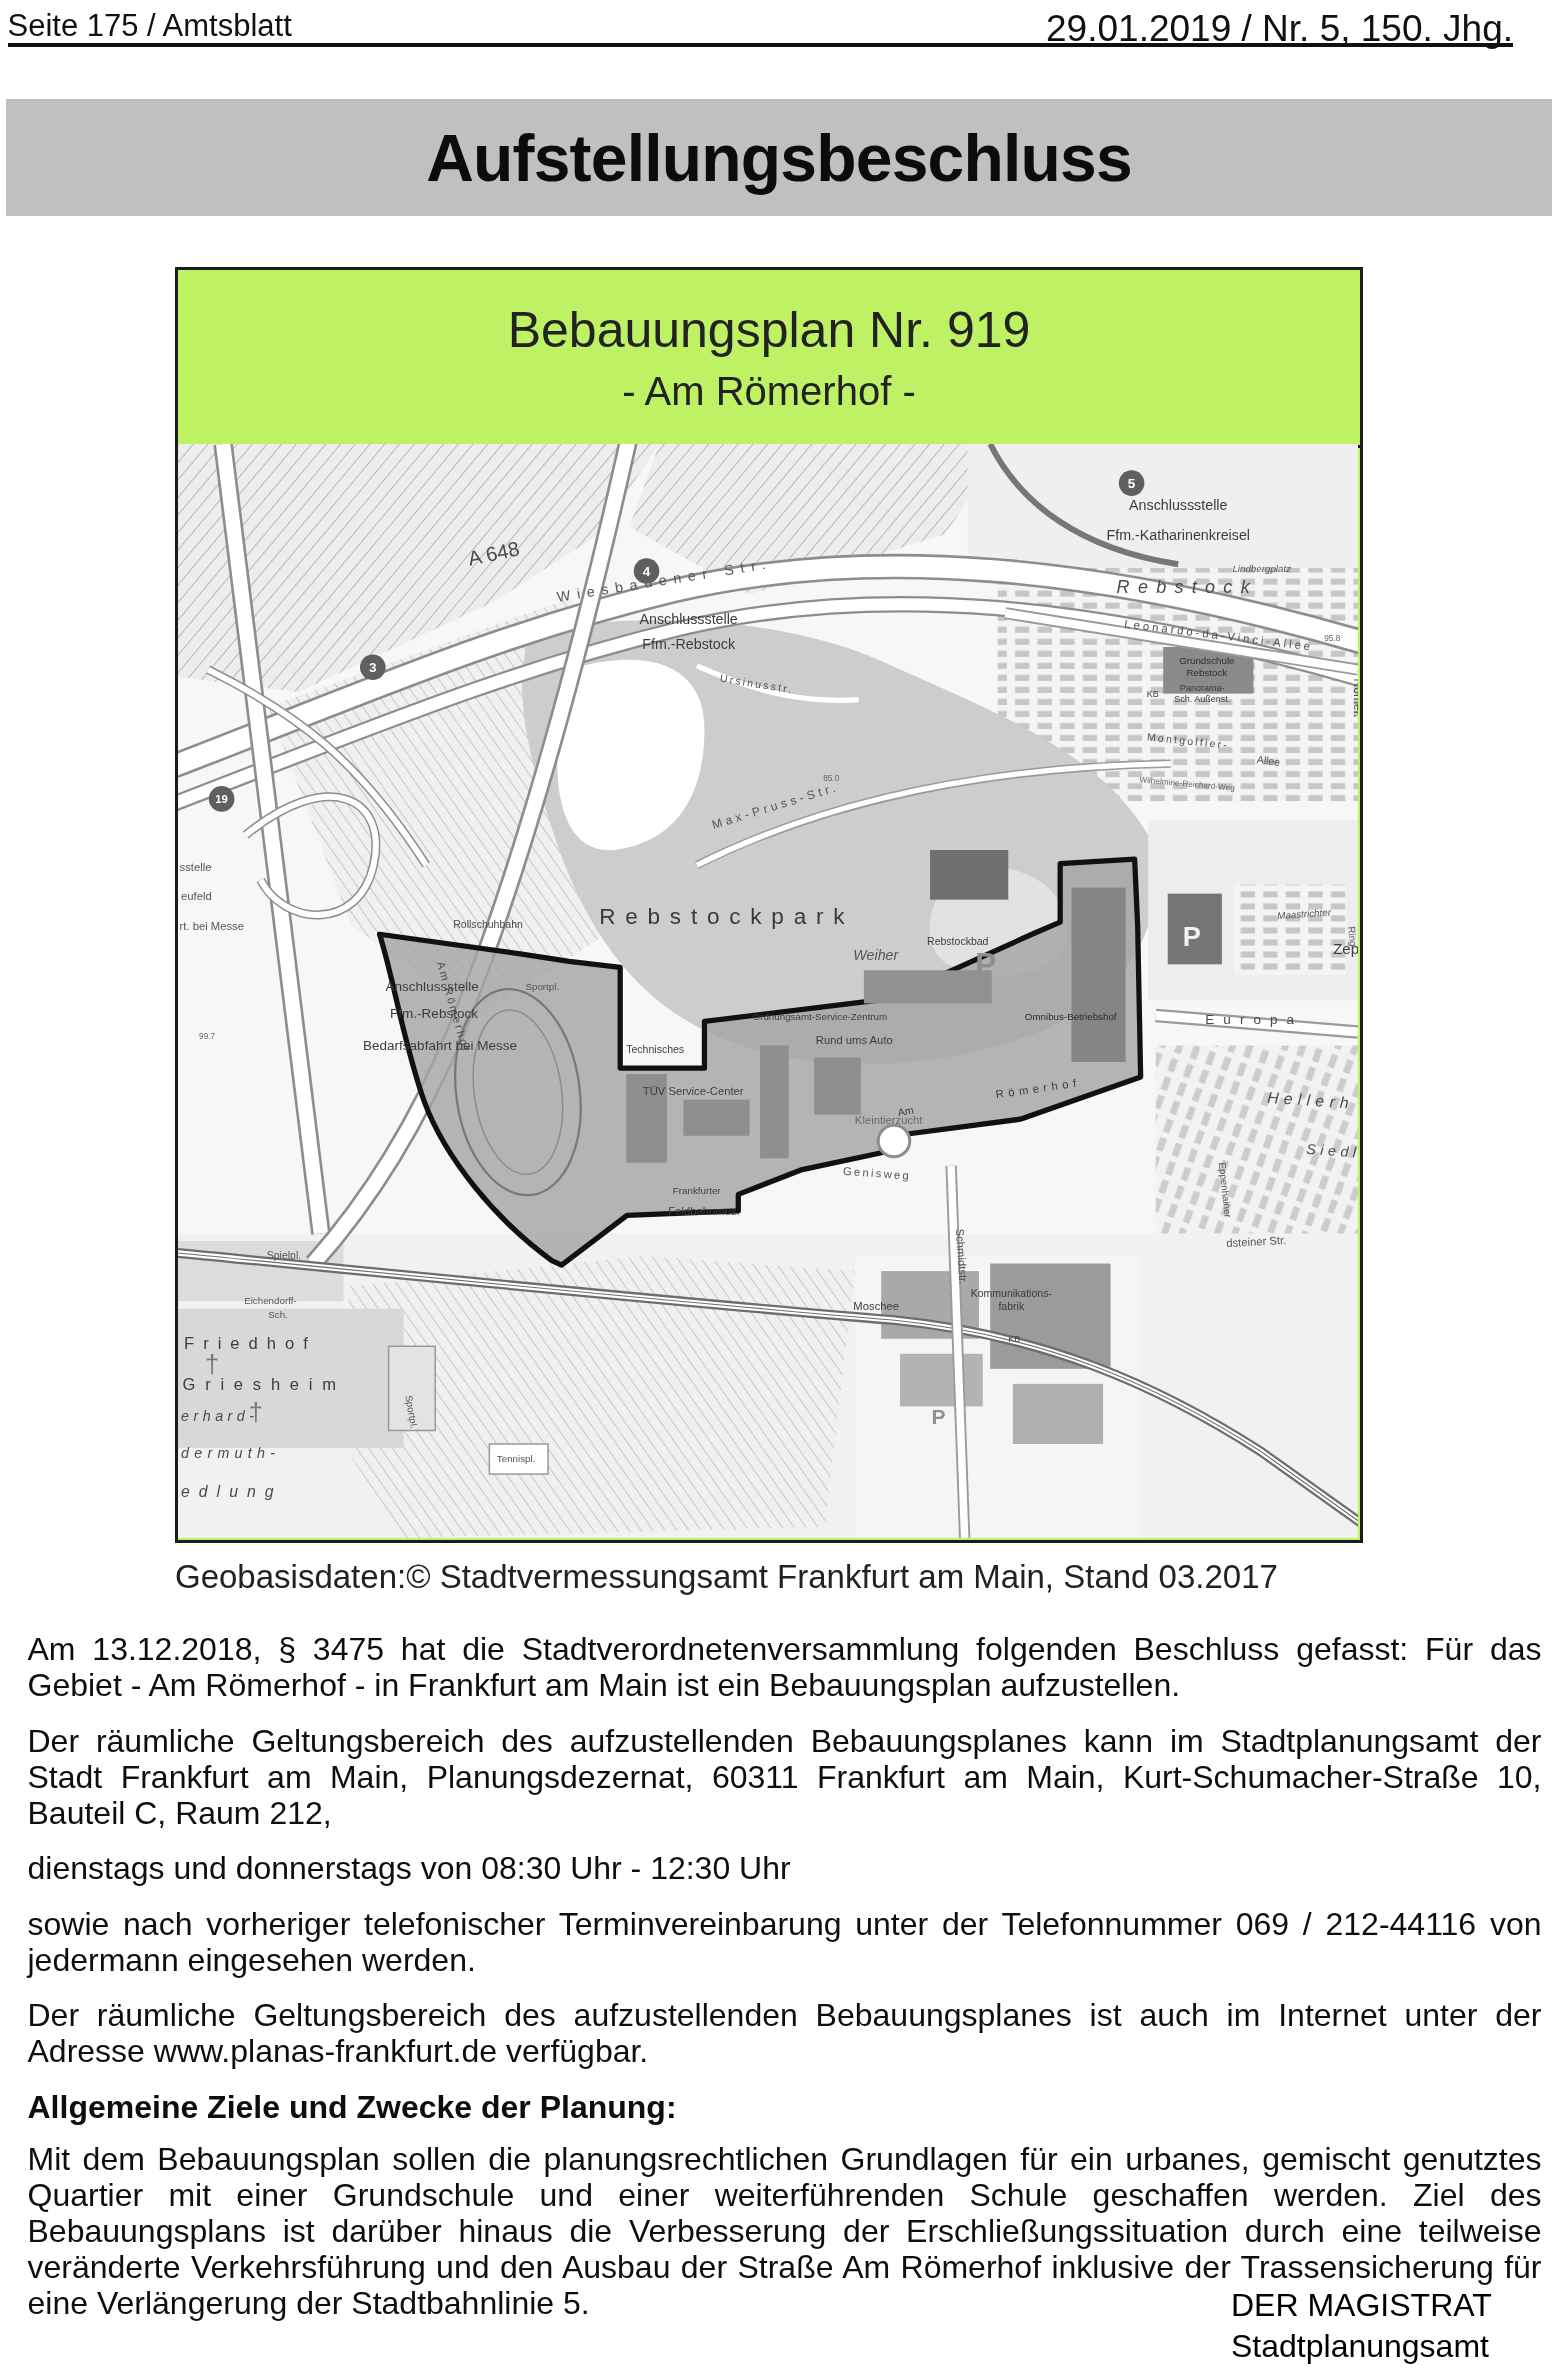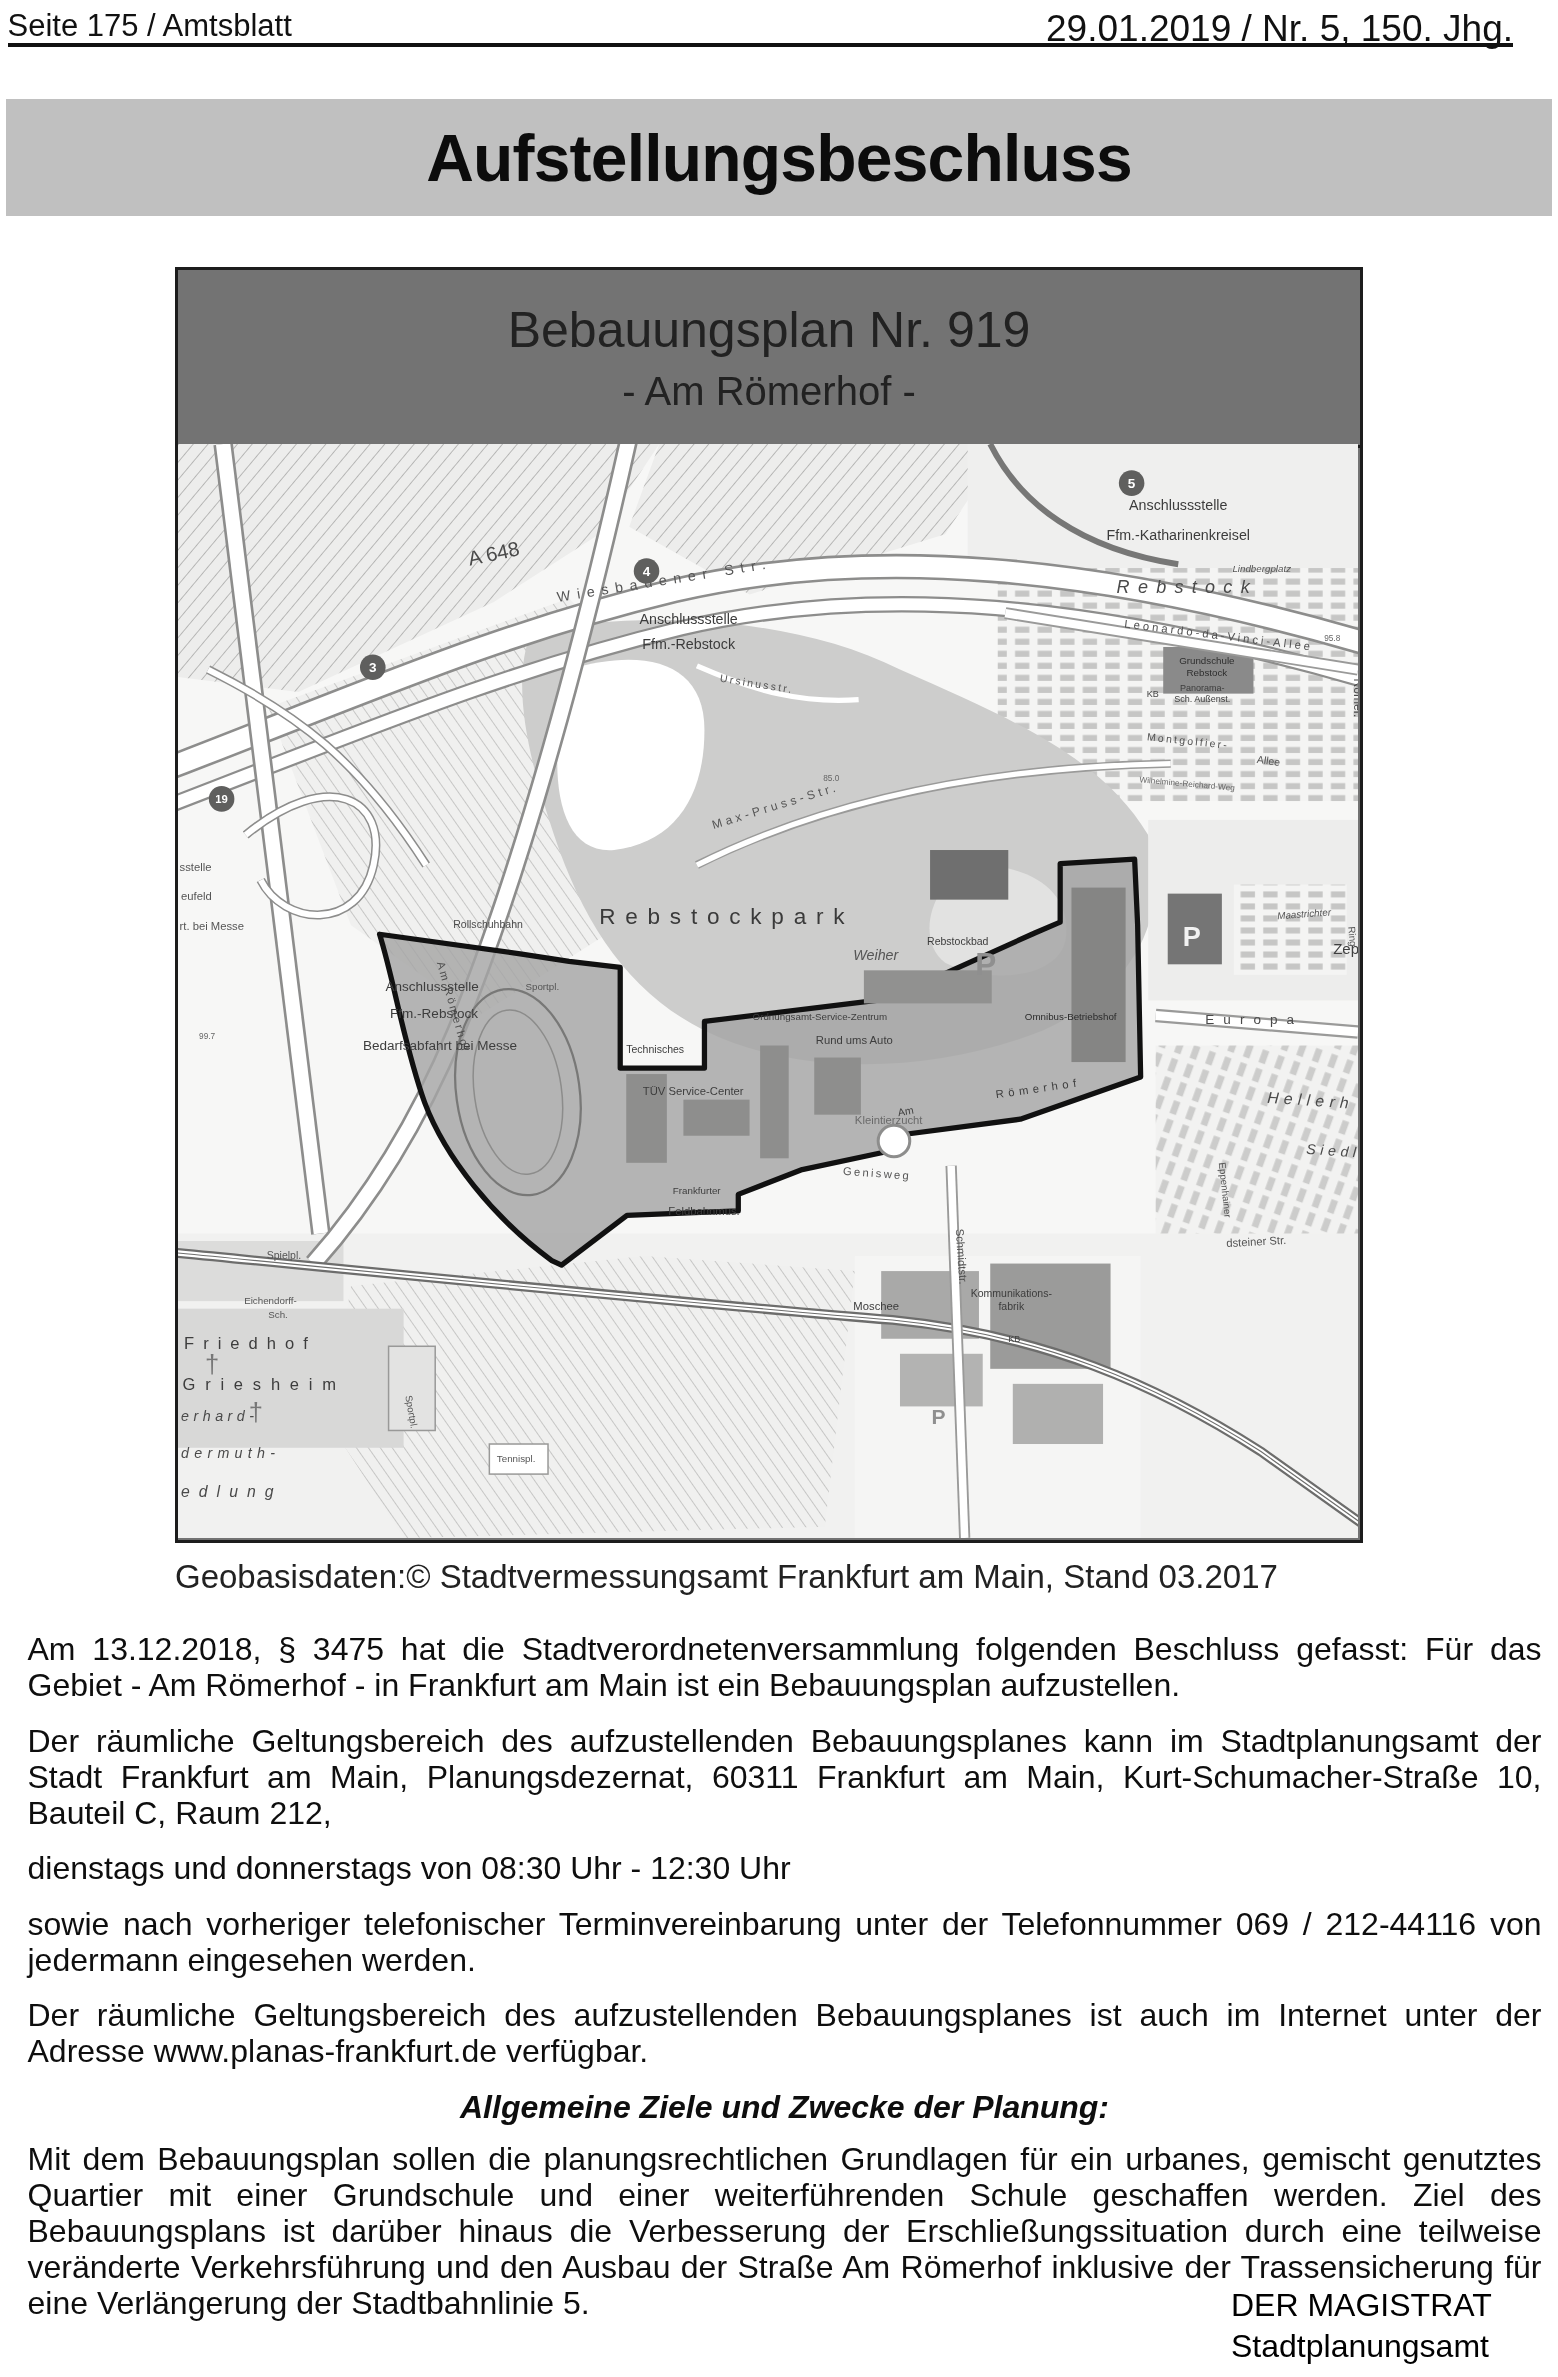--- a/index.html
+++ b/index.html
@@ -11,35 +11,35 @@
   .hdr-right{position:absolute;right:45px;top:7.5px;font-size:37px;text-align:right;}
   .hdr-rule{position:absolute;left:7.5px;right:45px;top:43px;height:3.8px;background:#111;}
 
   
   .banner{position:absolute;left:6px;right:6px;top:99px;height:117px;background:#c0c0c0;
           display:flex;align-items:center;justify-content:center;}
   .banner h1{margin:0;font-size:66px;font-weight:bold;letter-spacing:-0.8px;color:#0c0c0c;}
 
   
   .map-figure{position:absolute;left:175px;top:267px;width:1188px;height:1276px;
-              border:3.8px solid #1c1c1c;box-sizing:border-box;background:#737373;}
+              border:3.8px solid #1c1c1c;box-sizing:border-box;background:#bef264;}
   .map-title-band{height:178px;border-bottom:3.8px solid #1c1c1c;box-sizing:border-box;
                   display:flex;flex-direction:column;align-items:center;justify-content:center;gap:10.5px;}
   .map-title-1{font-size:50px;font-weight:400;color:#222;}
   .map-title-2{font-size:40px;font-weight:400;color:#222;}
   .map-canvas{position:absolute;left:0;top:174px;width:1180px;height:1094px;}
   .map-canvas svg{display:block;width:100%;height:100%;}
 
   .caption{position:absolute;left:175px;top:1558px;font-size:33px;color:#222;}
 
   
   .doc-body{position:absolute;left:7.5px;top:1631px;width:1514px;font-size:32px;line-height:36px;
             text-align:justify;color:#0e0e0e;margin-left:20px;}
   .doc-body p{margin:0 0 19.6px 0;}
-  .doc-body h2{margin:0 0 16.5px 0;font-size:32px;line-height:36px;font-weight:bold;text-align:center;font-style:italic;}
+  .doc-body h2{margin:0 0 16.5px 0;font-size:32px;line-height:36px;font-weight:bold;text-align:left;}
 
   .sig-block{position:absolute;left:1231px;top:2285px;font-weight:normal;font-size:32px;line-height:41px;color:#000000;}
 </style>
 </head>
 <body>
 
 <div class="page">
 
   <div class="hdr-left">Seite 175 / Amtsblatt</div>
   <div class="hdr-right">29.01.2019 / Nr. 5, 150. Jhg.</div>

